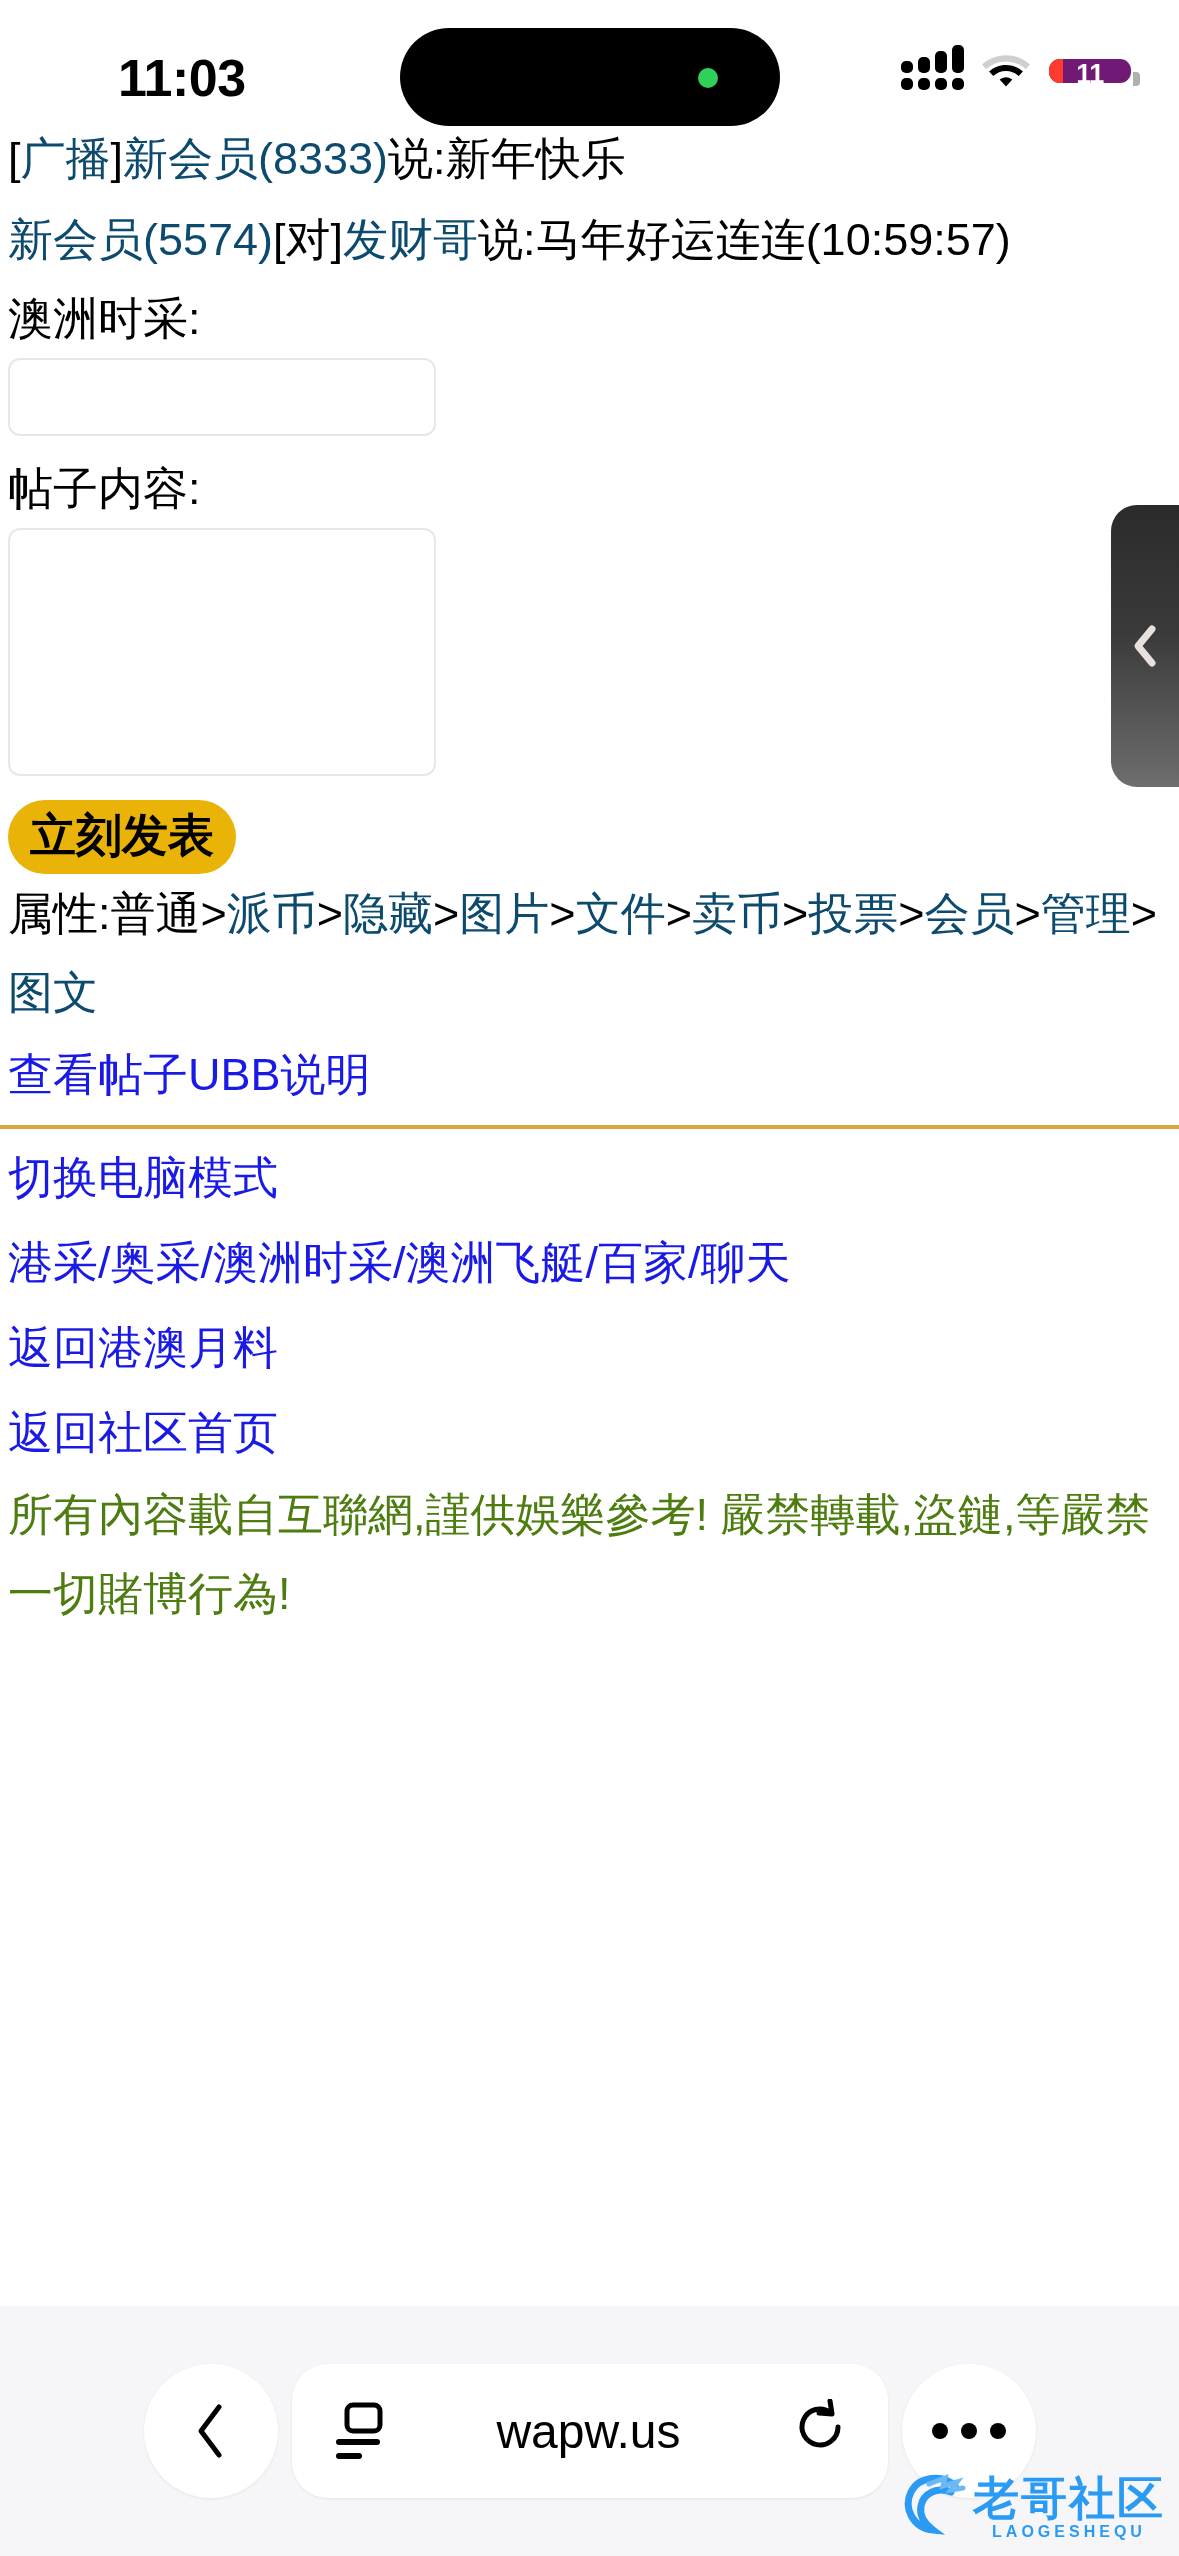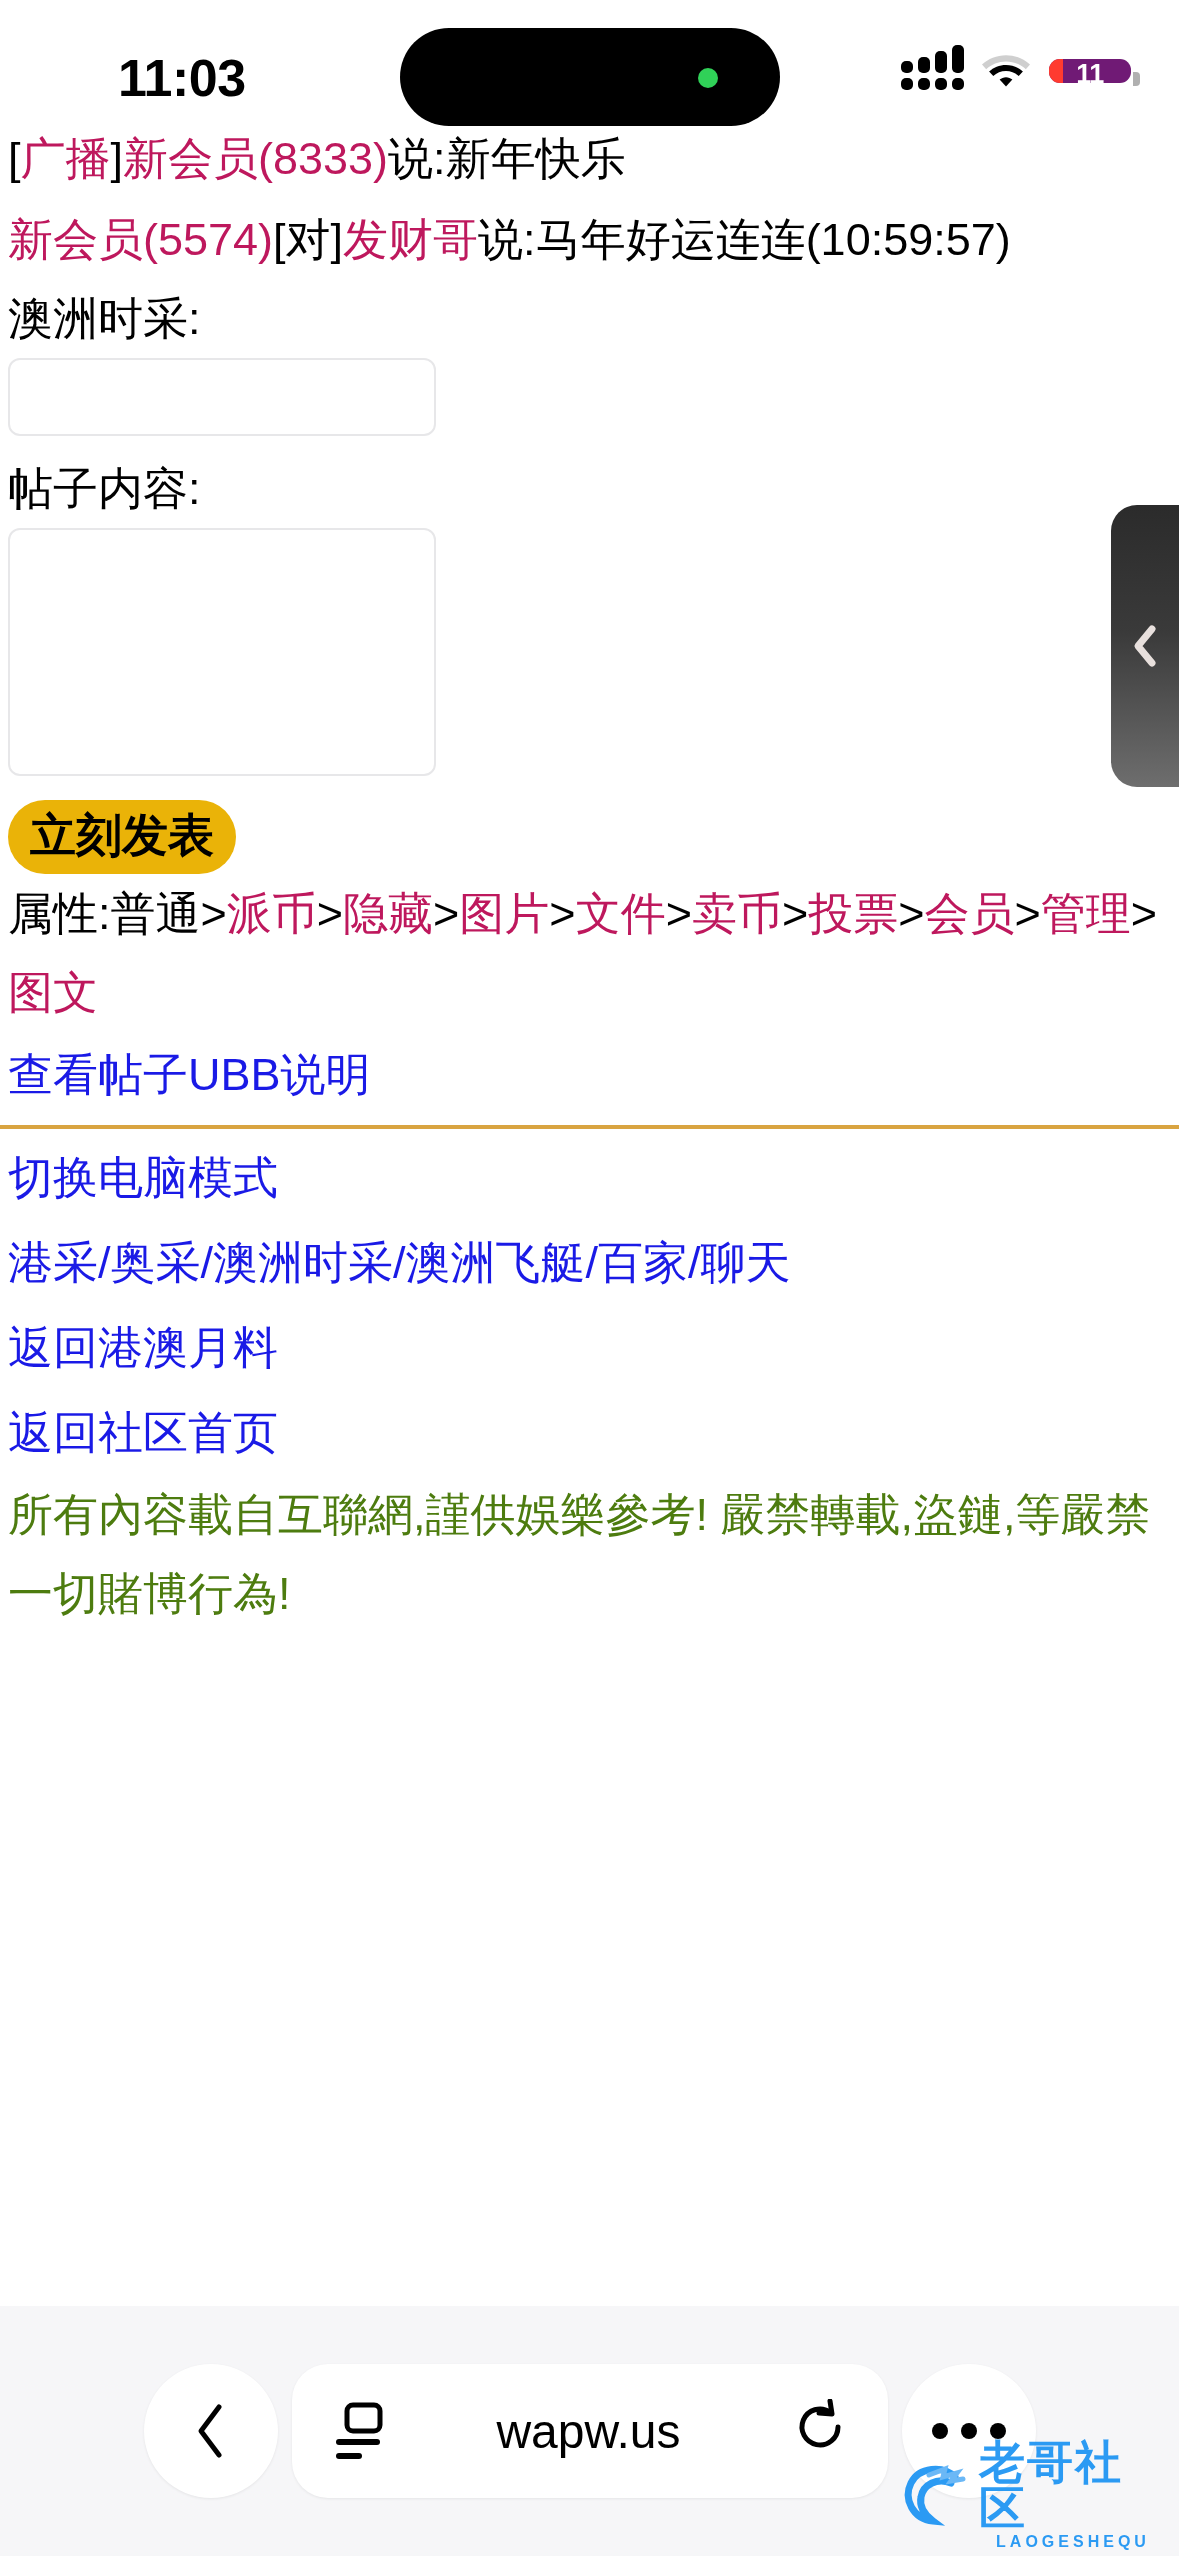--- a/index.html
+++ b/index.html
@@ -72,21 +72,21 @@
   
   .content {
     position:absolute; top:118px; left:0; width:1179px;
     padding:0 8px;
   }
   .line {
     font-size:45px; line-height:81px; color:#000;
     white-space:nowrap;
     font-family:"Liberation Sans", sans-serif;
   }
-  a.lnk { color:#be185d; text-decoration:none; }
+  a.lnk { color:#0c4a6e; text-decoration:none; }
 
   .label {
     font-size:45px; line-height:78px; color:#000;
     font-family:"Liberation Sans", sans-serif;
   }
 
   .txt-input {
     display:block; width:428px; height:78px;
     border:2px solid #e7e7e9; border-radius:12px;
     background:#fff; outline:none;
@@ -142,23 +142,23 @@
     width:68px; height:282px;
     border-radius:26px 0 0 26px;
     background:linear-gradient(180deg,#2b2b2b 0%, #3a3a3a 45%, #6e6e6e 100%);
     display:flex; align-items:center; justify-content:center;
     z-index:20;
   }
   .side-tab svg { width:34px; height:46px; }
 
   
   .watermark {
-    position:absolute; right:12px; bottom:8px;
+    position:absolute; right:12px; bottom:16px;
     width:268px; height:108px;
-    display:flex; align-items:center; gap:6px;
+    display:flex; align-items:flex-end; 
     opacity:0.95; z-index:25;
   }
   .wm-logo { width:74px; height:74px; flex:0 0 74px; }
   .wm-text { display:flex; flex-direction:column; line-height:1; }
   .wm-cn {
     font-size:46px; font-weight:700; color:#2196f3;
     letter-spacing:2px; font-family:"Liberation Sans", sans-serif;
   }
   .wm-en {
     font-size:16px; font-weight:700; color:#2196f3;

